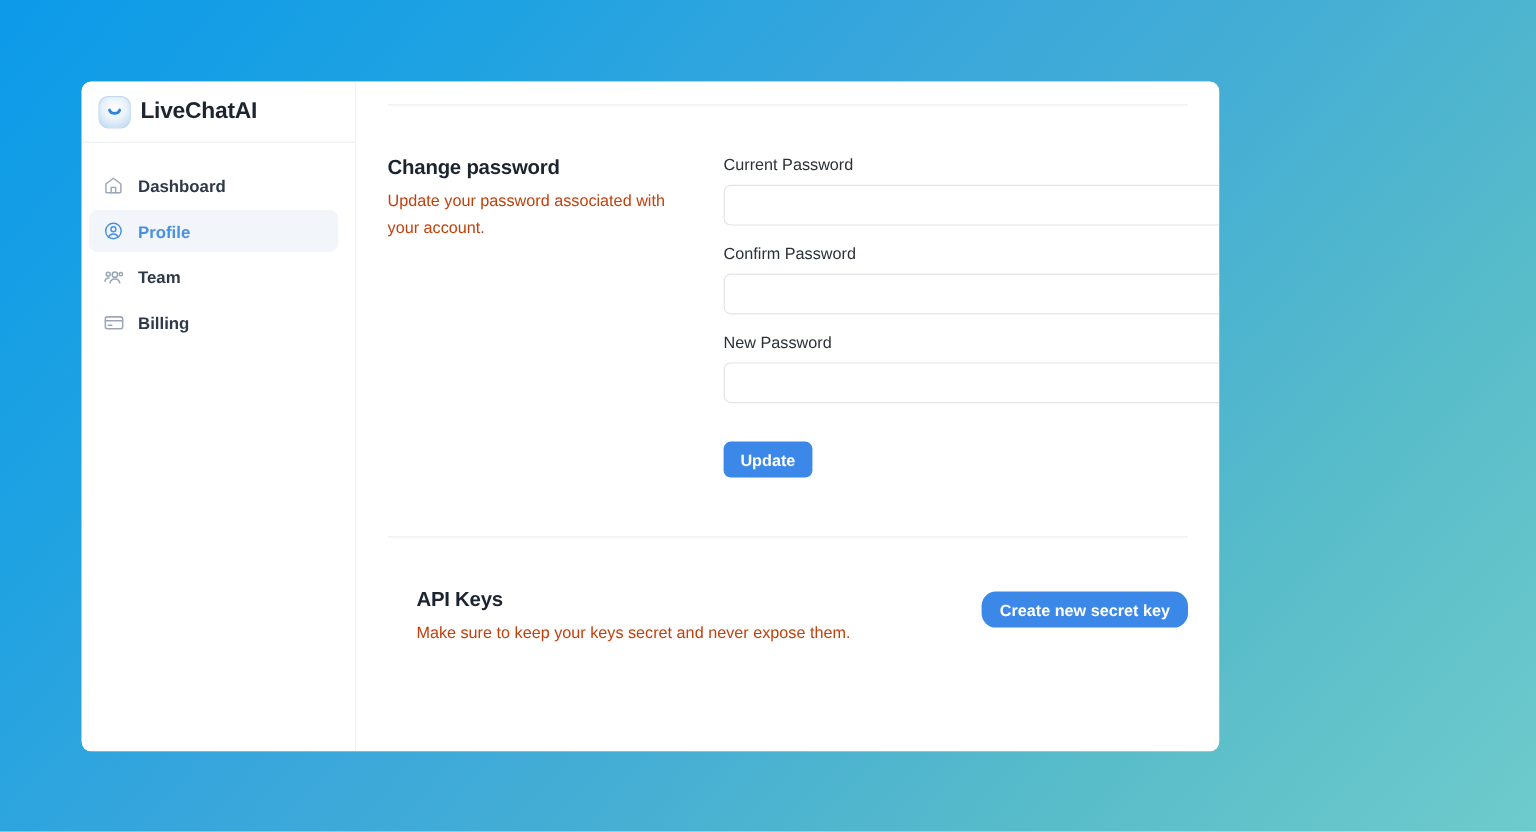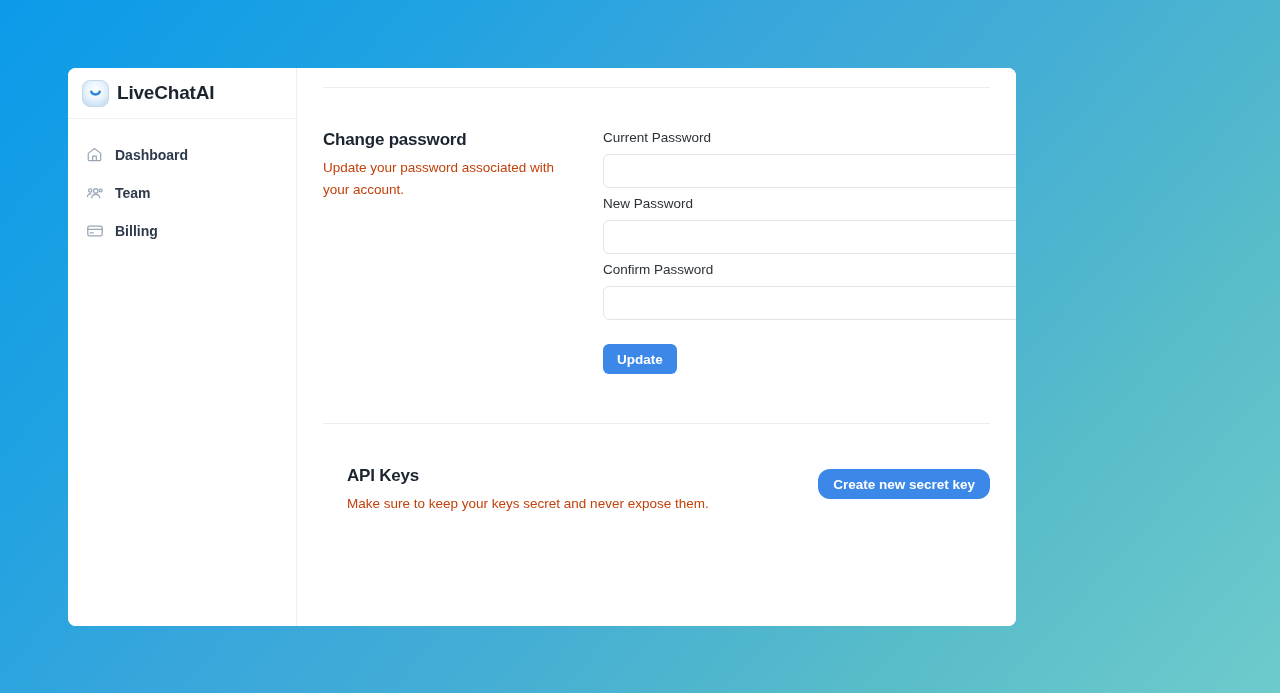--- a/index.html
+++ b/index.html
@@ -156,21 +156,21 @@
     font-size: 13.5px;
     line-height: 1.62;
     color: #c2410c;
   }
 
   .section-form {
     flex: 1;
     max-width: 458px;
   }
 
-  .field { margin-bottom: 8px; }
+  .field { margin-bottom: 16px; }
 
   .field-label {
     display: block;
     font-size: 13.5px;
     color: #2b3138;
     margin-bottom: 9px;
   }
 
   .field-input {
     display: block;
@@ -254,20 +254,30 @@
       <div class="nav-item">
         <span class="nav-icon">
           <svg width="17" height="17" viewBox="0 0 24 24" fill="none" stroke="currentColor" stroke-width="1.7" stroke-linecap="round" stroke-linejoin="round" aria-hidden="true">
             <path d="M3.2 10.4 12 3.6l8.8 6.8v9.1a1.1 1.1 0 0 1-1.1 1.1H4.3a1.1 1.1 0 0 1-1.1-1.1z"></path>
             <path d="M9.4 20.6v-6.3h5.2v6.3"></path>
           </svg>
         </span>
         <span>Dashboard</span>
       </div>
 
+      <div class="nav-item active">
+        <span class="nav-icon">
+          <svg width="17" height="17" viewBox="0 0 24 24" fill="none" stroke="currentColor" stroke-width="1.7" stroke-linecap="round" stroke-linejoin="round" aria-hidden="true">
+            <circle cx="12" cy="12" r="9.1"></circle>
+            <circle cx="12" cy="9.9" r="2.9"></circle>
+            <path d="M6.3 19.2a6.3 6.3 0 0 1 11.4 0"></path>
+          </svg>
+        </span>
+        <span>Profile</span>
+      </div>
 
       <div class="nav-item">
         <span class="nav-icon">
           <svg width="18" height="18" viewBox="0 0 24 24" fill="none" stroke="currentColor" stroke-width="1.7" stroke-linecap="round" stroke-linejoin="round" aria-hidden="true">
             <circle cx="13" cy="9.2" r="2.9"></circle>
             <path d="M7.6 18.4a5.5 5.5 0 0 1 10.8 0"></path>
             <circle cx="5.6" cy="8.6" r="2.2"></circle>
             <path d="M2 16.6a3.9 3.9 0 0 1 4.4-3.6"></path>
             <circle cx="19.6" cy="8.6" r="1.9"></circle>
           </svg>
@@ -301,29 +311,29 @@
       </div>
 
       <form class="section-form">
 
         <div class="field">
           <label class="field-label">Current Password</label>
           <input class="field-input" type="password" placeholder="" style="">
         </div>
 
         <div class="field">
+          <label class="field-label">Confirm Password</label>
+          <input class="field-input" type="password" placeholder="" style="">
+        </div>
+
+        <div class="field">
           <label class="field-label">New Password</label>
           <input class="field-input" type="password" placeholder="" style="">
         </div>
 
-        <div class="field">
-          <label class="field-label">Confirm Password</label>
-          <input class="field-input" type="password" placeholder="" style="">
-        </div>
-
         <button class="btn-primary btn-update" type="button">Update</button>
       </form>
     </section>
 
     <div class="mid-rule"></div>
 
     <section class="section-keys">
 
       <div class="keys-info">
         <h2 class="section-title">API Keys</h2>

